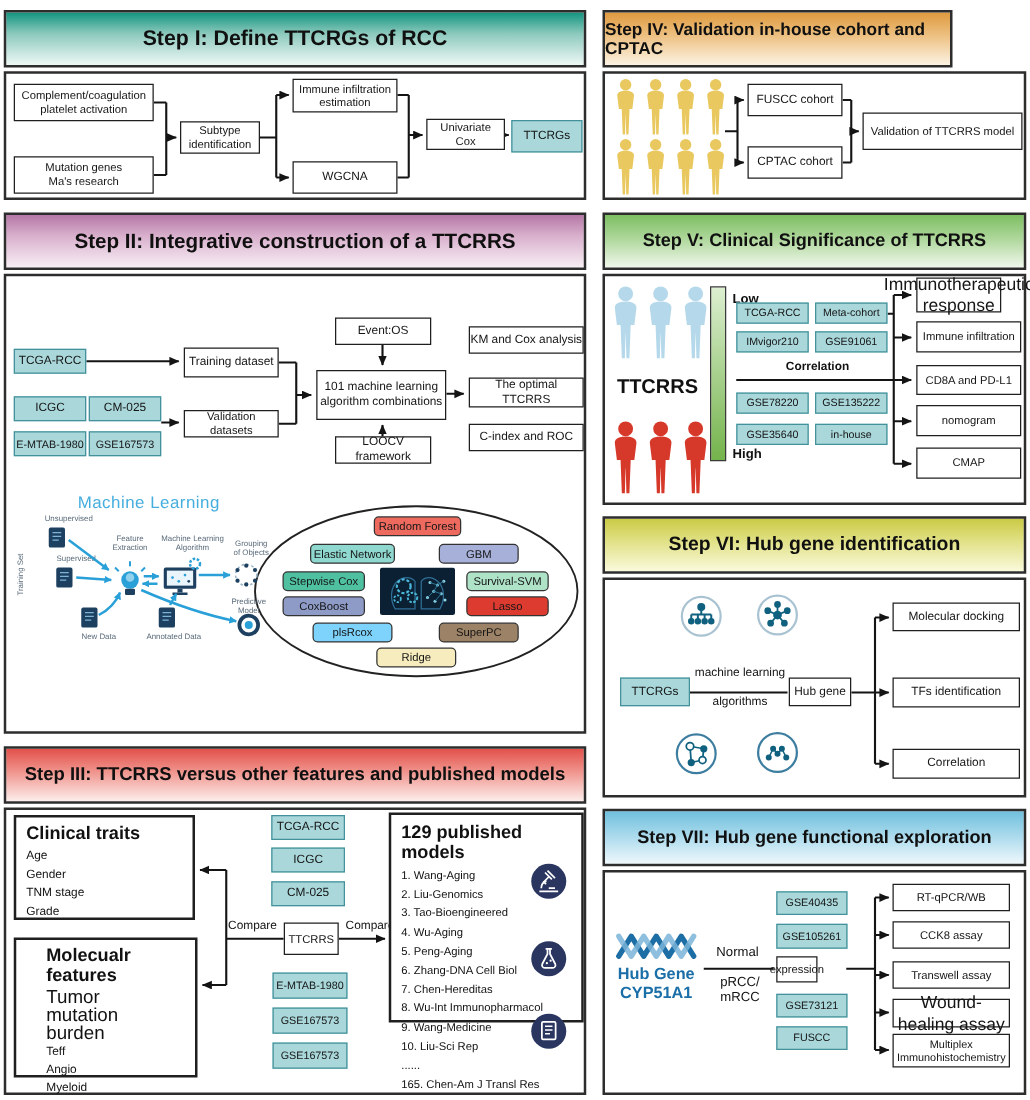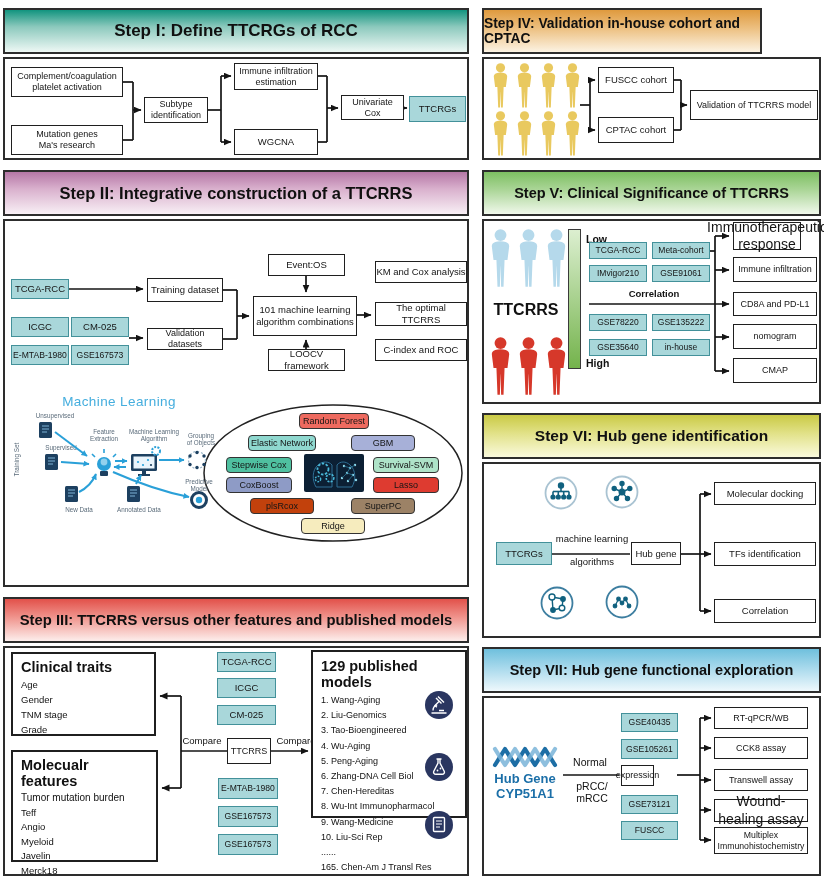--- a/index.html
+++ b/index.html
@@ -215,21 +215,21 @@
     </svg>
   </div>
 
   <div class="pill" style="left: 294px; top: 192px; width: 70px; background: rgb(238, 106, 95);">Random Forest</div>
   <div class="pill" style="left: 243px; top: 214px; width: 68px; background: rgb(143, 216, 207);">Elastic Network</div>
   <div class="pill" style="left: 346px; top: 214px; width: 64px; background: rgb(167, 176, 216);">GBM</div>
   <div class="pill" style="left: 221px; top: 236px; width: 66px; background: rgb(79, 192, 160);">Stepwise Cox</div>
   <div class="pill" style="left: 368px; top: 236px; width: 66px; background: rgb(174, 227, 200);">Survival-SVM</div>
   <div class="pill" style="left: 221px; top: 256px; width: 66px; background: rgb(142, 155, 198);">CoxBoost</div>
   <div class="pill" style="left: 368px; top: 256px; width: 66px; background: rgb(222, 59, 48);">Lasso</div>
-  <div class="pill" style="left: 245px; top: 277px; width: 64px; background: #c2410c;">plsRcox</div>
+  <div class="pill" style="left: 245px; top: 277px; width: 64px; background: #7dd3fc;">plsRcox</div>
   <div class="pill" style="left: 346px; top: 277px; width: 64px; background: rgb(156, 130, 102);">SuperPC</div>
   <div class="pill" style="left: 296px; top: 297px; width: 64px; background: rgb(246, 236, 190);">Ridge</div>
   <svg style="position:absolute;left:299px;top:233px" width="60" height="38">
     <rect x="0" y="0" width="60" height="38" rx="2" fill="#0c2034"></rect>
     <path d="M12 33 C8 26 8 16 14 11 C18 7 25 7 28 11 L28 33 Z" fill="none" stroke="#2e6e94" stroke-width="1"></path>
     <circle cx="19" cy="15" r="5.5" fill="none" stroke="#49b8d8" stroke-width="1.8" stroke-dasharray="2.5 1.5"></circle>
     <circle cx="26" cy="24" r="3.8" fill="none" stroke="#49b8d8" stroke-width="1.6" stroke-dasharray="2 1.2"></circle>
     <circle cx="14" cy="25" r="2.7" fill="none" stroke="#49b8d8" stroke-width="1.4" stroke-dasharray="1.8 1.2"></circle>
     <path d="M48 33 C52 26 52 16 46 11 C42 7 36 7 33 11 L33 33 Z" fill="none" stroke="#2e6e94" stroke-width="1"></path>
     <g fill="#8fd8ea">
@@ -389,23 +389,23 @@
     <line x1="176" y1="140" x2="157" y2="140" marker-end="url(#arw)"></line>
     <line x1="266" y1="103" x2="303" y2="103" marker-end="url(#arw)"></line>
   </svg>
   <div class="biglist" style="left:6px;top:4px;width:145px;height:84px;padding:5px 8px">
     <div style="font-size:14.5px;font-weight:bold;margin-bottom:2px">Clinical traits</div>
     <div style="font-size:9.5px;line-height:15px">Age</div>
     <div style="font-size:9.5px;line-height:15px">Gender</div>
     <div style="font-size:9.5px;line-height:15px">TNM stage</div>
     <div style="font-size:9.5px;line-height:15px">Grade</div>
   </div>
-  <div class="biglist" style="left:6px;top:102px;width:147px;height:112px;padding:5px 8px">
+  <div class="biglist" style="left:6px;top:102px;width:147px;height:112px;padding:5px 24px">
     <div style="font-size:14.5px;font-weight:bold;margin-bottom:2px">Molecualr features</div>
-    <div style="font-size:10px;line-height:14.5px">Tumor mutation burden</div>
+    <div style="font-size:15px;line-height:14.5px">Tumor mutation burden</div>
     <div style="font-size:9.5px;line-height:14.5px">Teff</div>
     <div style="font-size:9.5px;line-height:14.5px">Angio</div>
     <div style="font-size:9.5px;line-height:14.5px">Myeloid</div>
     <div style="font-size:9.5px;line-height:14.5px">Javelin</div>
     <div style="font-size:9.5px;line-height:14.5px">Merck18</div>
   </div>
   <div class="tb" style="left:212px;top:4px;width:59px;height:20px">TCGA-RCC</div>
   <div class="tb" style="left:212px;top:30px;width:59px;height:20px">ICGC</div>
   <div class="tb" style="left:212px;top:57px;width:59px;height:20px">CM-025</div>
   <div class="lbl" style="left:174px;top:88px;width:46px;font-size:9.5px">Compare</div>

